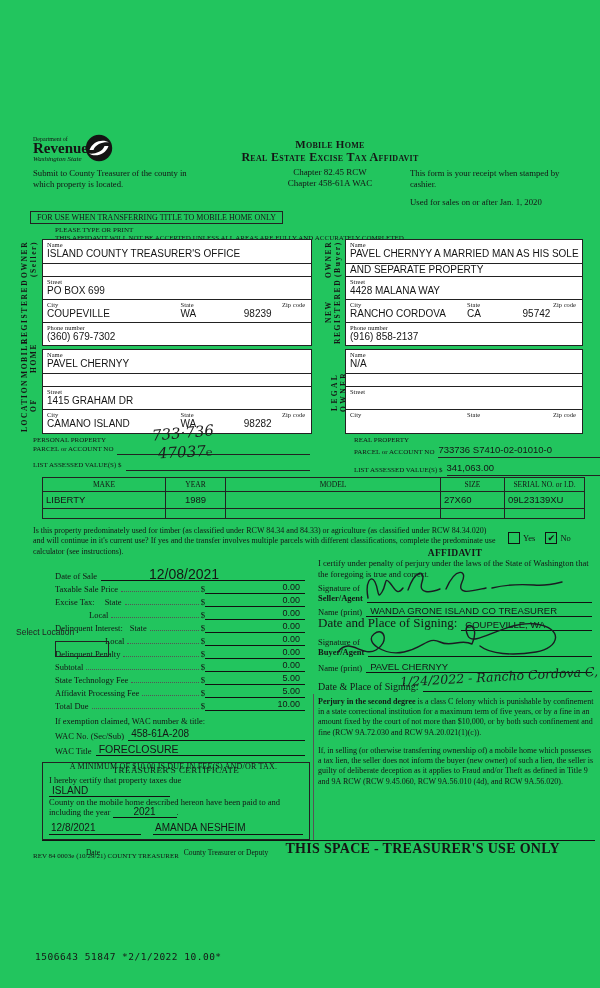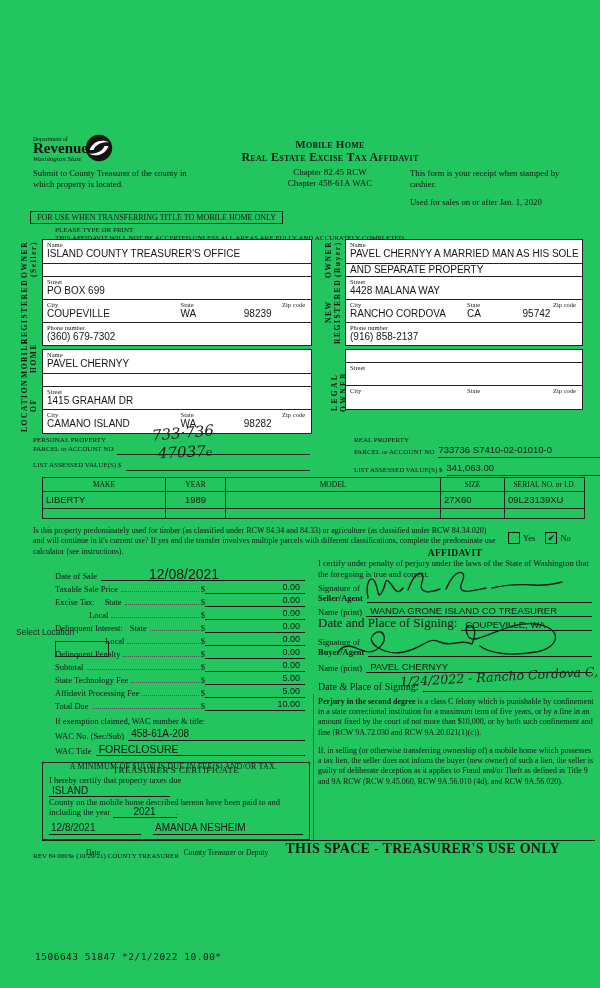--- a/index.html
+++ b/index.html
@@ -228,20 +228,24 @@
         <div class="flabel">Zip code</div>
         <div class="fval">98282</div>
       </div>
     </div>
   </div>
 
   <div class="vlabel" style="left:330px;top:351px;height:81px;letter-spacing:2.4px;">
     <div>LEGAL OWNER</div>
   </div>
   <div class="obox" style="left:345px;top:349px;width:236px;">
+    <div class="orow" style="height:24px;">
+      <div class="flabel">Name</div>
+      <div class="fval">N/A</div>
+    </div>
     <div class="orow" style="height:13px;">
       <div class="fval"></div>
     </div>
     <div class="orow" style="height:23px;">
       <div class="flabel">Street</div>
       <div class="fval"></div>
     </div>
     <div class="orow csz" style="height:23px;">
       <div class="c1">
         <div class="flabel">City</div>

